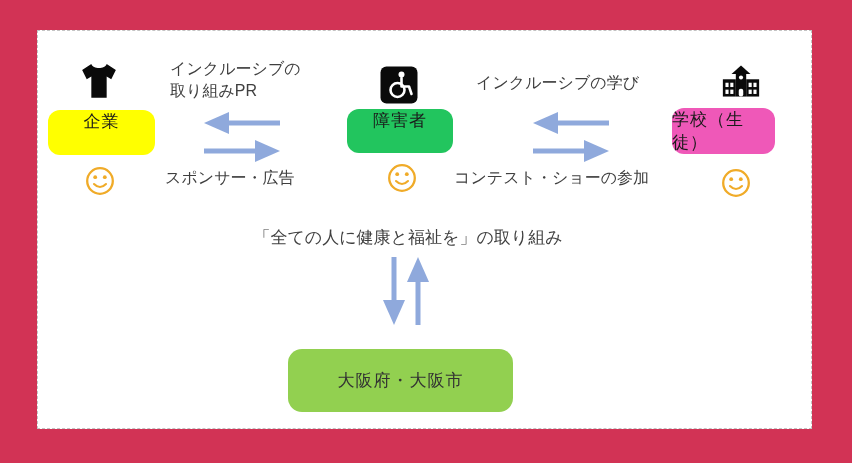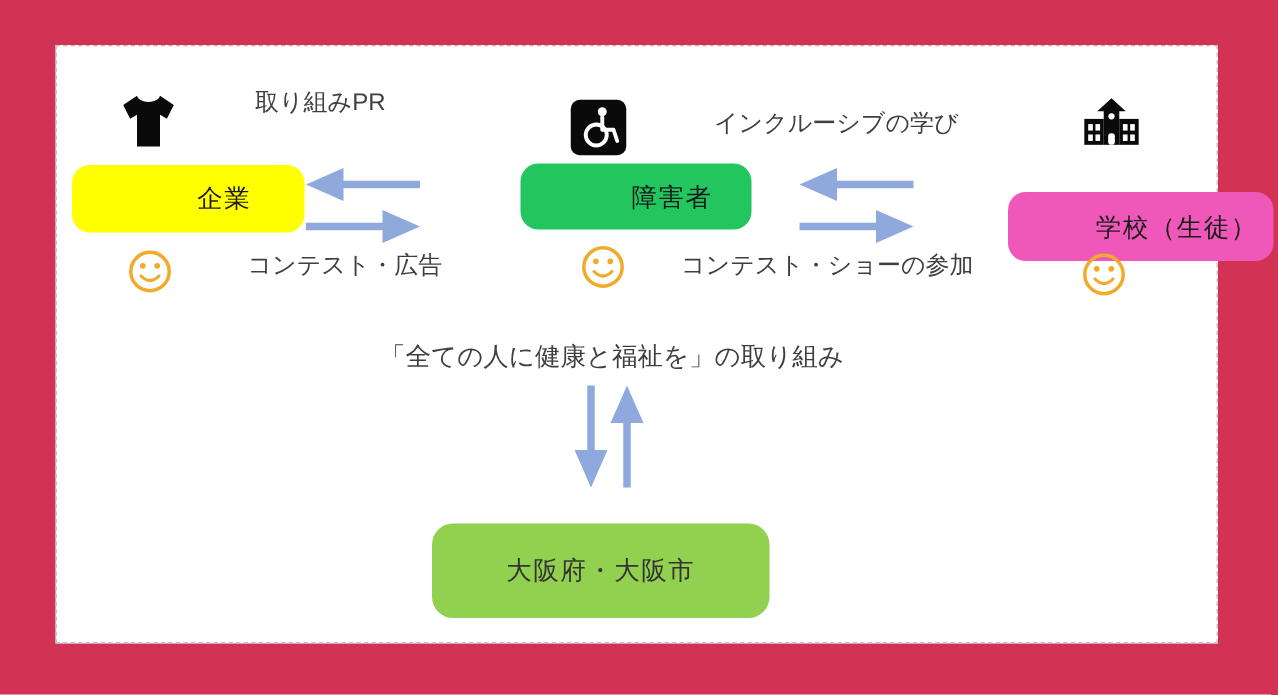--- a/index.html
+++ b/index.html
@@ -17,30 +17,29 @@
     position:absolute;
     left:37px;top:30px;
     width:775px;height:399px;
     background:#ffffff;
     border:1px dashed #c3c3c3;
     box-sizing:border-box;
   }
   .abs{position:absolute;}
   .actor-box{
     position:absolute;
-    display:flex;align-items:center;justify-content:center;
+    display:flex;align-items:flex-start;justify-content:center;
     border-radius:12px;
     font-size:17px;
     color:#1a1a1a;
     letter-spacing:1px;
-    padding-left:48px;
   }
   .box-company{left:48px;top:110px;width:107px;height:45px;background:#ffff00;}
   .box-disabled{left:347px;top:109px;width:106px;height:44px;background:#22c55e;}
-  .box-school{left:672px;top:108px;width:129px;height:46px;background:#ef58b8;margin-top:20px;}
+  .box-school{left:672px;top:108px;width:103px;height:46px;background:#ef58b8;}
   .box-government{
     left:288px;top:349px;width:225px;height:63px;
     background:#92d050;border-radius:14px;
     display:flex;align-items:center;justify-content:center;
     font-size:17px;color:#333333;letter-spacing:1px;
   }
   .note{
     position:absolute;
     font-size:16px;
     color:#3f3f3f;
@@ -82,31 +81,32 @@
   <div class="abs" style="left:85px;top:166px;">
     <svg width="30" height="30" viewBox="0 0 30 30">
       <circle cx="15" cy="15" r="12.8" fill="none" stroke="#f0ab28" stroke-width="2.3"></circle>
       <circle cx="10.2" cy="11.2" r="1.9" fill="#f0ab28"></circle>
       <circle cx="19.8" cy="11.2" r="1.9" fill="#f0ab28"></circle>
       <path d="M9,18 Q15,24 21,18" fill="none" stroke="#f0ab28" stroke-width="2.1" stroke-linecap="round"></path>
     </svg>
   </div>
 
   <div class="note" style="left:170px;top:58px;">
+    <div>インクルーシブの</div>
     <div>取り組みPR</div>
   </div>
   <div class="abs" style="left:202px;top:110px;">
     <svg width="80" height="54" viewBox="0 0 80 54">
       <line x1="25" y1="13" x2="78" y2="13" stroke="#8fa9dc" stroke-width="5"></line>
       <polygon points="2,13 27,2 27,24" fill="#8fa9dc"></polygon>
       <line x1="2" y1="41" x2="55" y2="41" stroke="#8fa9dc" stroke-width="5"></line>
       <polygon points="78,41 53,30 53,52" fill="#8fa9dc"></polygon>
     </svg>
   </div>
-  <div class="note" style="left:165px;top:167px;">コンテスト・広告</div>
+  <div class="note" style="left:165px;top:167px;">スポンサー・広告</div>
 
   <div class="abs" style="left:380px;top:66px;">
     <svg width="38" height="38" viewBox="0 0 38 38">
       <rect x="0.5" y="0.5" width="37" height="37" rx="6" fill="#0a0a0a"></rect>
       <circle cx="21.5" cy="8.5" r="3" fill="#ffffff"></circle>
       <path d="M21.5,12 L21.5,20.5 L29,20.5 L31.5,28" fill="none" stroke="#ffffff" stroke-width="2.6" stroke-linecap="round" stroke-linejoin="round"></path>
       <circle cx="17.5" cy="24" r="7" fill="none" stroke="#ffffff" stroke-width="2.6"></circle>
     </svg>
   </div>
   <div class="actor-box box-disabled">

